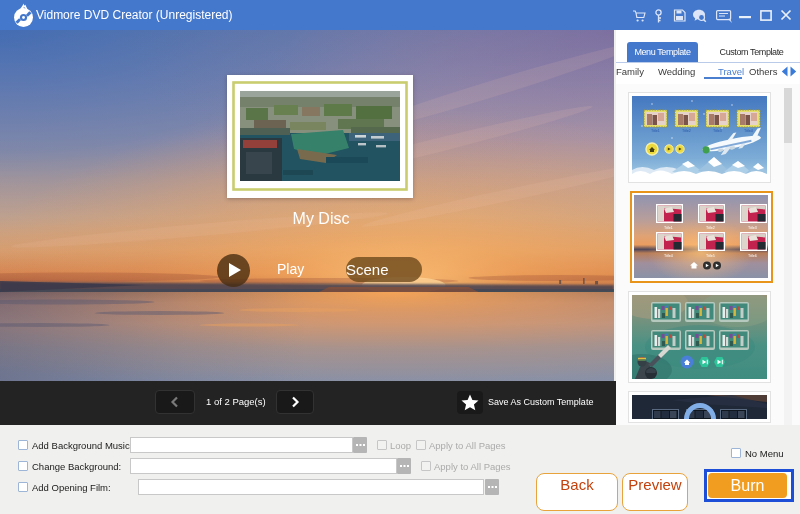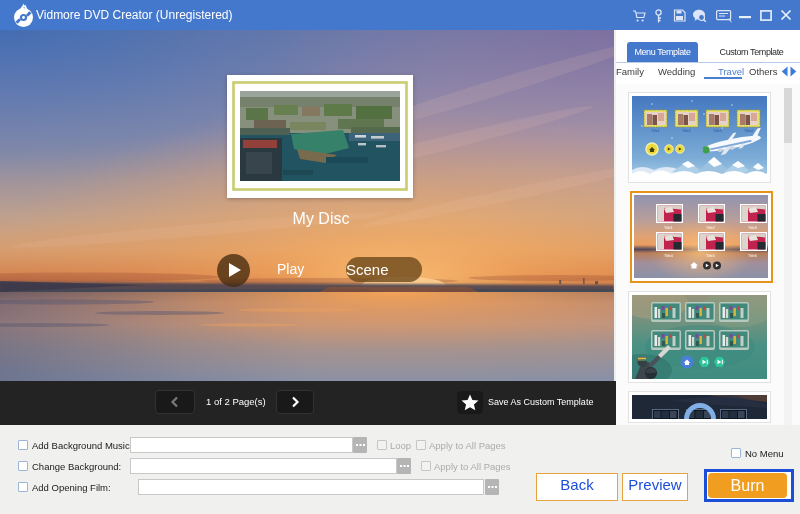--- a/index.html
+++ b/index.html
@@ -28,21 +28,21 @@
 
 
 #bottompanel { position:absolute; left:0; top:425px; width:800px; height:89px; background:#f0f0ee; }
 .cb { position:absolute; width:10px; height:10px; background:#fff; border:1px solid #9db6d8; border-radius:1px; }
 .cb.gray { border-color:#c6c6c6; background:#f2f2f0; }
 .lbl { position:absolute; font-size:9.5px; color:#1a1a1a; white-space:nowrap; }
 .lbl.gray { color:#ababab; }
 .inp { position:absolute; height:16px; background:#fff; border:1px solid #c8c8c8; }
 .dots { position:absolute; width:14px; height:16px; background:#b5b5b5; border-radius:1px; }
 .dots b { position:absolute; left:2.5px; top:7px; width:2px; height:2px; background:#fff; box-shadow:3.5px 0 0 #fff, 7px 0 0 #fff; }
-.obtn { position:absolute; height:28px; background:#fff; border:1px solid #e8a33d; border-radius:0; color:#1d4ed8; font-size:15px; text-align:center; line-height:21px; }
+.obtn { position:absolute; height:38px; background:#fff; border:1px solid #e8a33d; border-radius:8px; color:#c2410c; font-size:15px; text-align:center; line-height:21px; }
 </style>
 </head>
 <body>
 <div id="app">
 
   <div id="preview">
     <svg width="614" height="351" viewBox="0 0 616 351" preserveAspectRatio="none">
       <defs>
         <linearGradient id="sky" x1="0" y1="0" x2="0" y2="1">
           <stop offset="0" stop-color="#6d7aa9"></stop>

